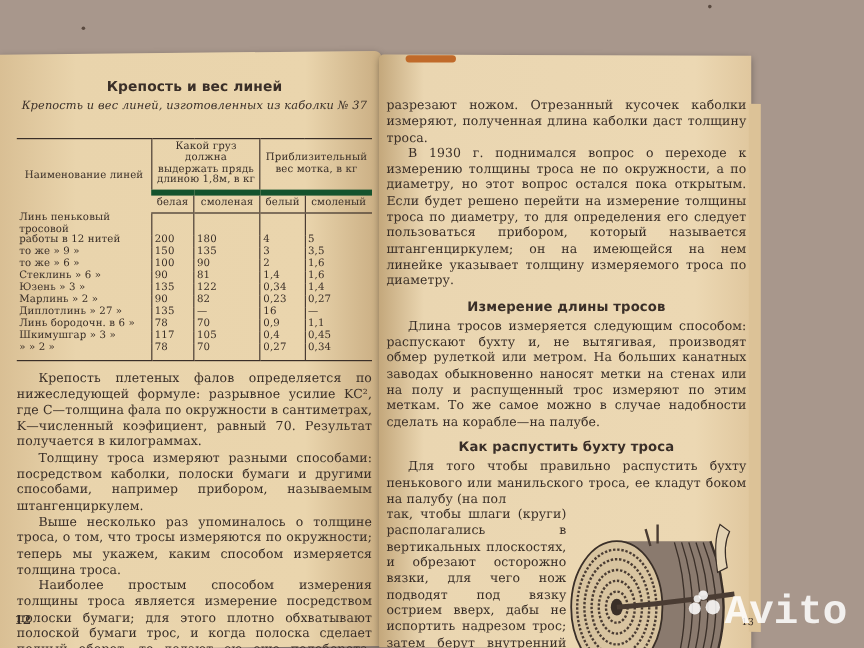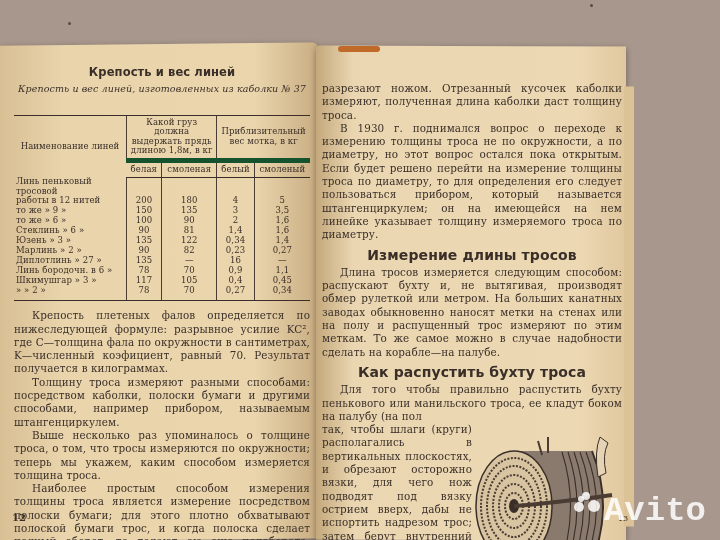--- a/index.html
+++ b/index.html
@@ -14,25 +14,25 @@
   .left-content{left:14px;top:66px;width:296px;}
   .right-content{left:322px;top:82px;width:300px;}
   .title{text-align:center;font-weight:bold;font-size:11.5px;margin-bottom:3px;font-family:"DejaVu Sans","Liberation Sans",sans-serif;}
   .subtitle{text-align:center;font-style:italic;font-size:9.5px;margin-bottom:19px;}
   table.rope{border-collapse:collapse;width:100%;font-size:8.5px;line-height:9.6px;}
   table.rope th{font-weight:normal;border-left:1px solid #4a3c33;padding:2px 2px;text-align:center;vertical-align:middle;border-radius:16px;}
   table.rope th:first-child{border-left:none;}
   table.rope thead tr:first-child th{border-top:1.5px solid #3a2f28;}
   table.rope thead tr:last-child th{border-bottom:1px solid #3a2f28;}
   table.rope thead tr.sub th{border-top:5px solid #14532d;}
-  table.rope td{border-left:1px solid #4a3c33;text-align:center;padding:0 2px;height:10px;}
+  table.rope td{border-left:1px solid #4a3c33;text-align:left;padding:0 2px;height:10px;}
   table.rope td:first-child{border-left:none;text-align:left;}
   table.rope tbody tr:last-child td{border-bottom:1px solid #3a2f28;padding-bottom:4px;}
   .para{text-indent:18px;margin:0;text-align:justify;}
-  .section{text-align:center;font-weight:bold;margin:7px 0 4px;font-family:"DejaVu Sans","Liberation Sans",sans-serif;font-size:14px;}
+  .section{text-align:center;font-weight:bold;margin:7px 0 4px;font-family:"DejaVu Sans","Liberation Sans",sans-serif;font-size:11px;}
   .pagenum{position:absolute;font-size:10px;font-weight:bold;}
   .fig-wrap{position:relative;}
   .fig-text{width:150px;}
   .figure{position:absolute;left:152px;top:-2px;width:150px;height:170px;}
   .watermark{position:absolute;right:14px;bottom:10px;display:flex;align-items:flex-start;gap:4px;color:rgba(255,255,255,0.85);font-family:Liberation Mono, monospace;font-weight:bold;font-size:34px;}
   .dots{position:relative;width:26px;height:22px;}
   .dots span{position:absolute;border-radius:50%;background:rgba(255,255,255,0.85);}
 </style>
 </head>
 <body>

